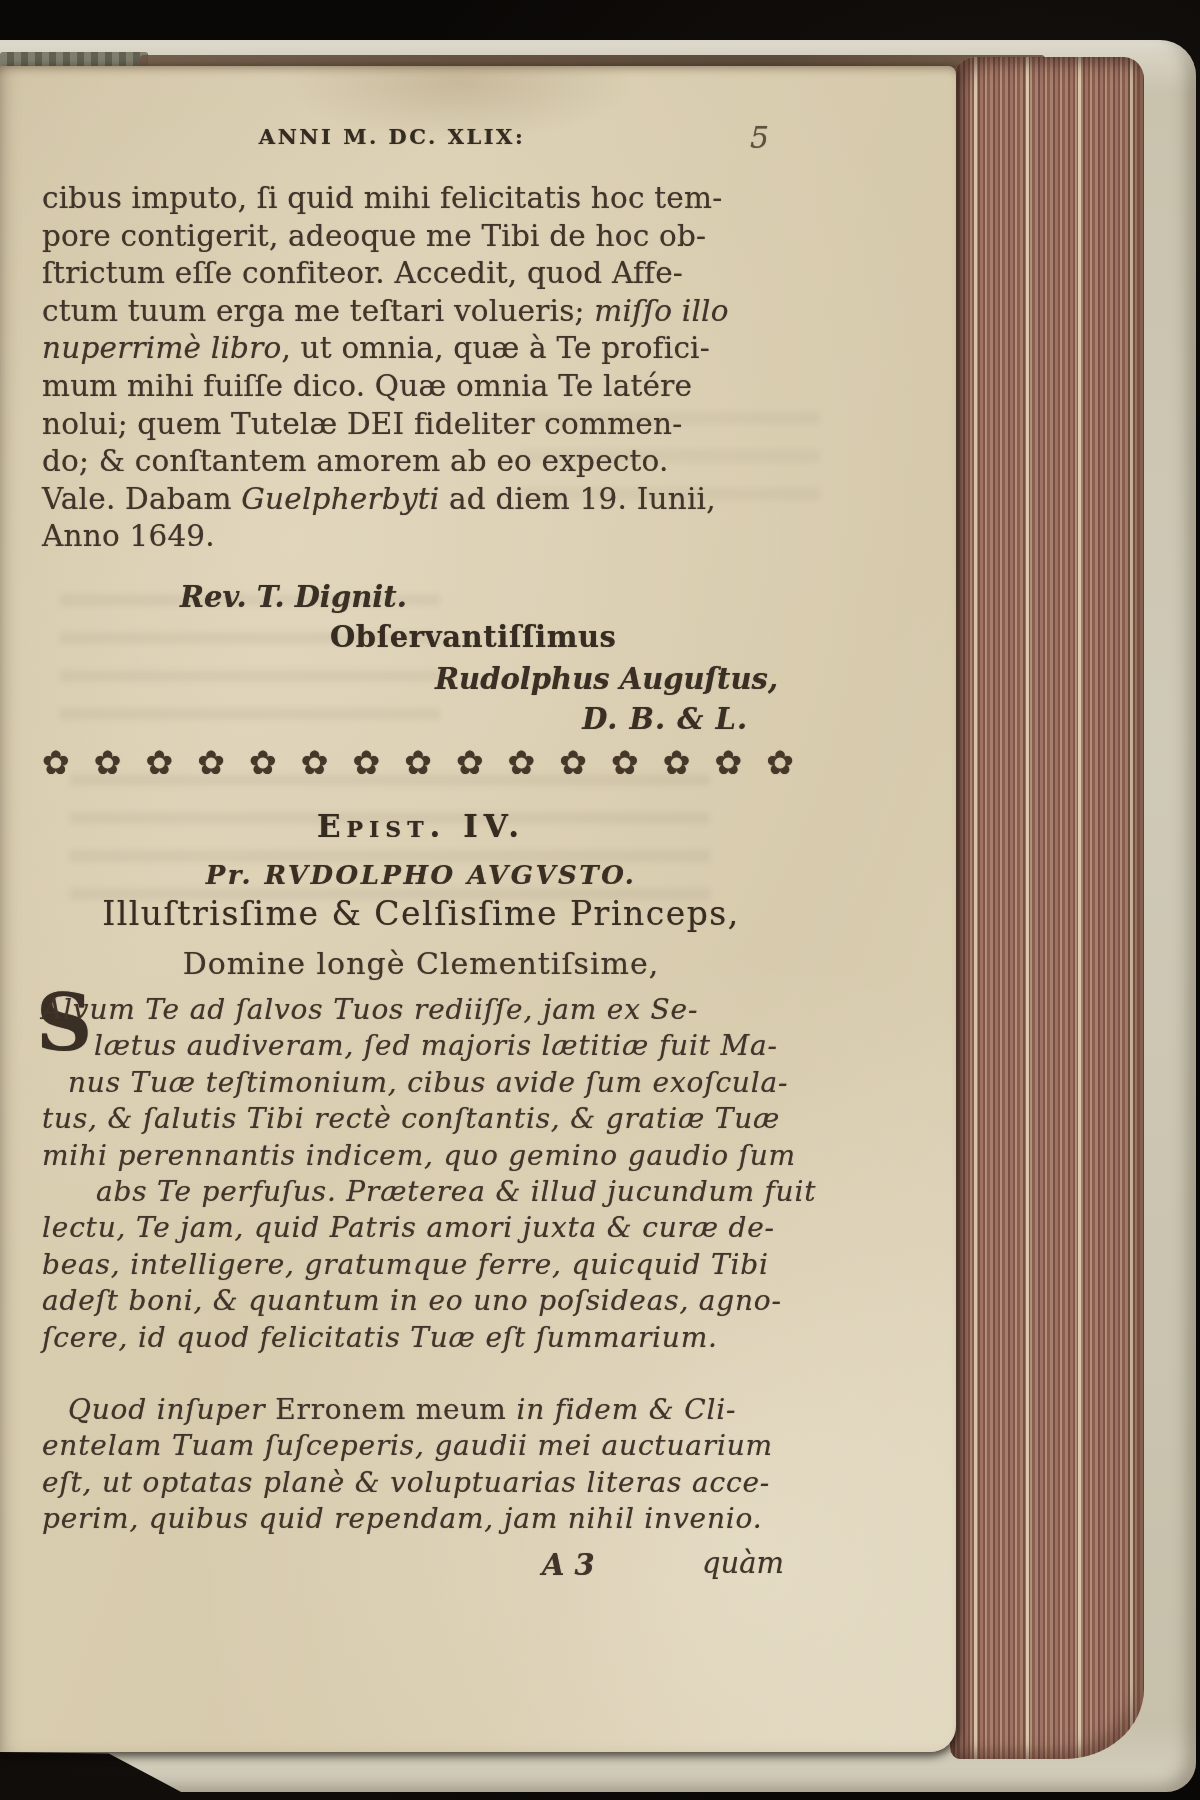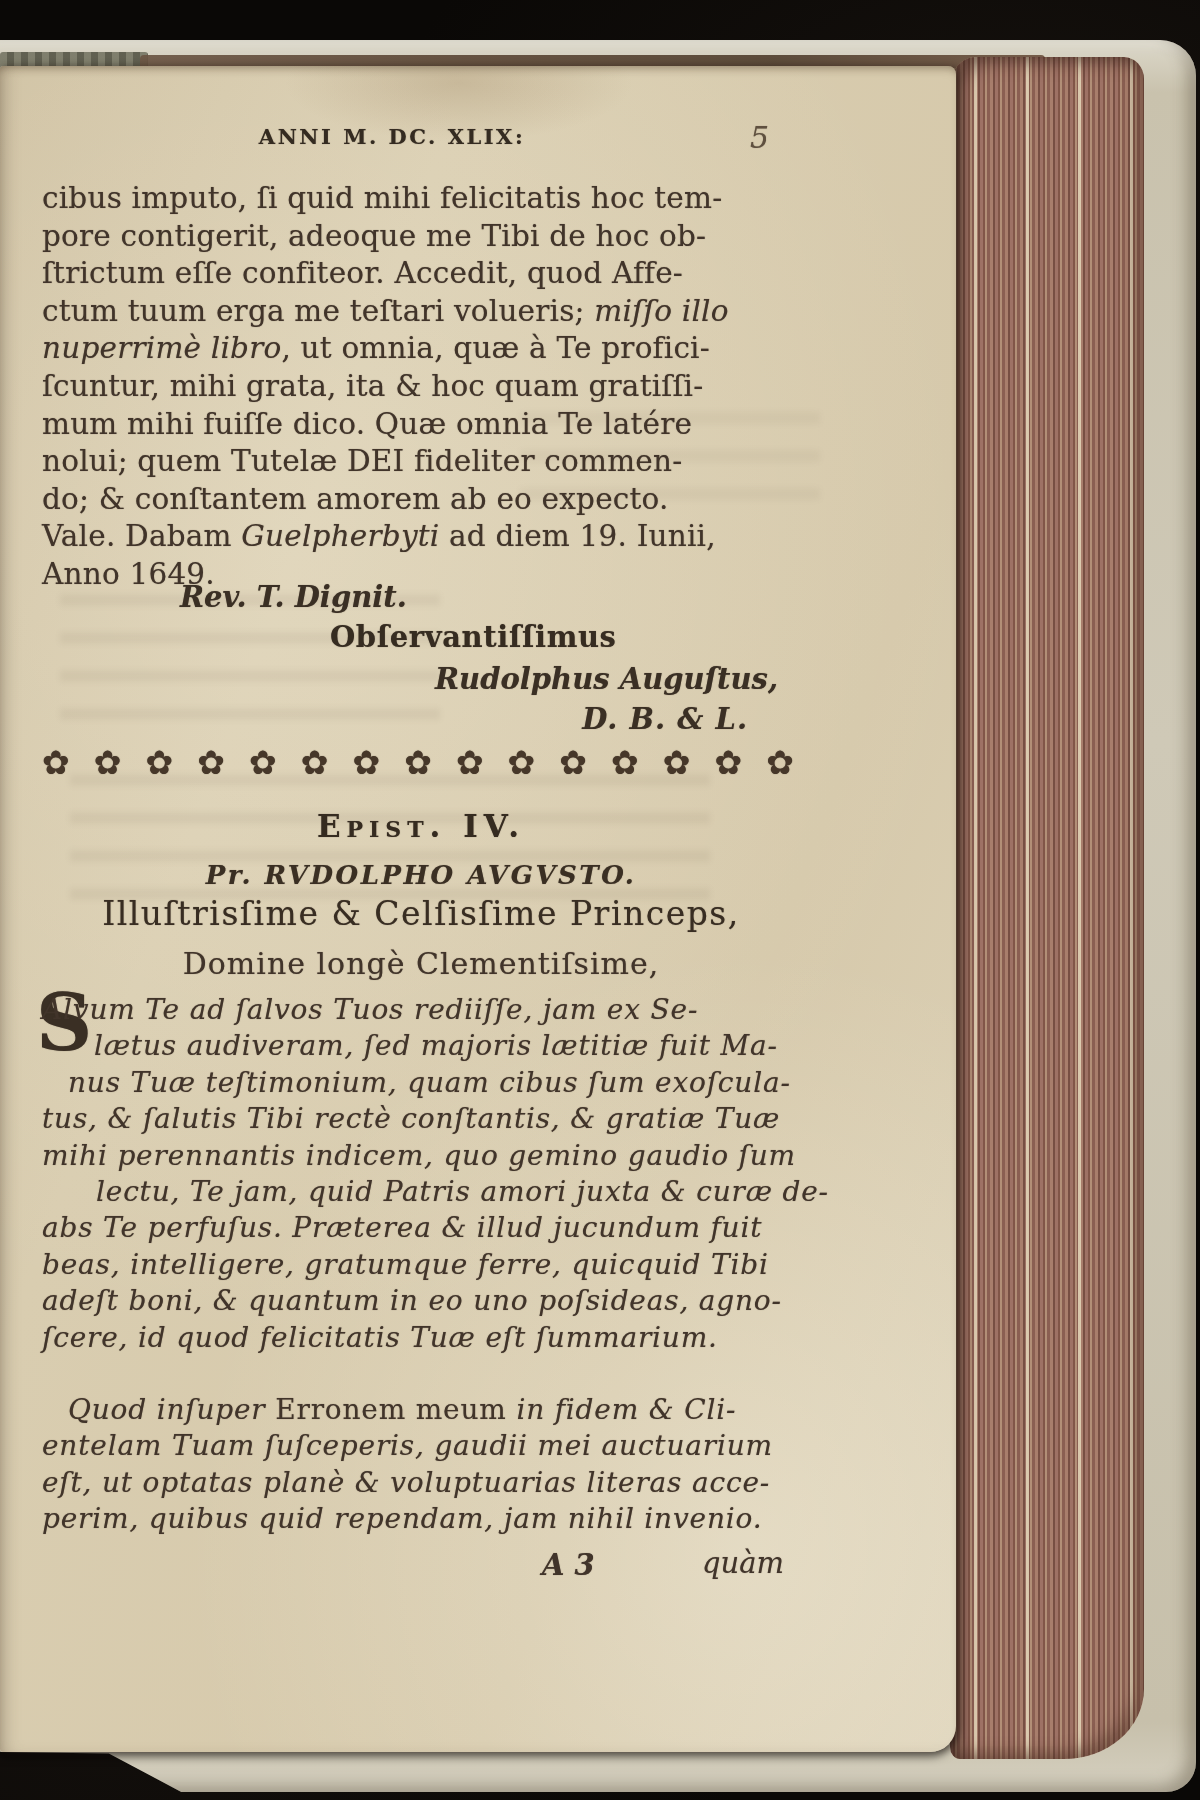--- a/index.html
+++ b/index.html
@@ -98,21 +98,20 @@
     <div class="textblock">
       <div class="sec hdr">ANNI M. DC. XLIX:</div>
       <div class="sec pagenum">5</div>
 
       <div class="sec para p1">
           <div class="line"><span class="ro">cibus imputo, ſi quid mihi felicitatis hoc tem-</span></div>
           <div class="line"><span class="ro">pore contigerit, adeoque me Tibi de hoc ob-</span></div>
           <div class="line"><span class="ro">ſtrictum eſſe confiteor.  Accedit, quod Affe-</span></div>
           <div class="line"><span class="ro">ctum tuum erga me teſtari volueris; </span><span class="it">miſſo illo</span></div>
           <div class="line"><span class="it">nuperrimè libro</span><span class="ro">, ut omnia, quæ à Te profici-</span></div>
-          <div class="line"><span class="ro">ſcuntur, mihi grata, ita &amp; hoc quam gratiſſi-</span></div>
           <div class="line"><span class="ro">mum mihi fuiſſe dico.  Quæ omnia Te latére</span></div>
           <div class="line"><span class="ro">nolui; quem Tutelæ DEI fideliter commen-</span></div>
           <div class="line"><span class="ro">do; &amp; conſtantem amorem ab eo expecto.</span></div>
           <div class="line"><span class="ro">Vale.  Dabam </span><span class="it">Guelpherbyti</span><span class="ro"> ad diem 19. Iunii,</span></div>
           <div class="line"><span class="ro">Anno 1649.</span></div>
         </div>
 
       <div class="sec vale v-dign">Rev. T. Dignit.</div>
       <div class="sec vale v-obs">Obſervantiſſimus</div>
       <div class="sec vale v-sig">Rudolphus Auguſtus,</div>
@@ -138,25 +137,25 @@
 
       <div class="sec epist">Epist. IV.</div>
       <div class="sec addr">Pr. RVDOLPHO AVGVSTO.</div>
       <div class="sec sal1">Illuſtrisſime &amp; Celſisſime Princeps,</div>
       <div class="sec sal2">Domine longè Clementiſsime,</div>
 
       <div class="sec dropcap">S</div>
       <div class="sec pit p2">
           <div class="line"><span class="it">Alvum Te ad ſalvos Tuos rediiſſe, jam ex Se-</span></div>
           <div class="line"><span class="it">lætus audiveram, ſed majoris lætitiæ fuit Ma-</span></div>
-          <div class="line"><span class="it">nus Tuæ teſtimonium, quam cibus ſum exoſcula-</span></div>
+          <div class="line"><span class="it">nus Tuæ teſtimonium, cibus avide ſum exoſcula-</span></div>
           <div class="line"><span class="it">tus, &amp; ſalutis Tibi rectè conſtantis, &amp; gratiæ Tuæ</span></div>
           <div class="line"><span class="it">mihi perennantis indicem, quo gemino gaudio ſum</span></div>
+          <div class="line"><span class="it">abs Te perfuſus.  Præterea &amp; illud jucundum fuit</span></div>
           <div class="line"><span class="it">lectu, Te jam, quid Patris amori juxta &amp; curæ de-</span></div>
-          <div class="line"><span class="it">abs Te perfuſus.  Præterea &amp; illud jucundum fuit</span></div>
           <div class="line"><span class="it">beas, intelligere, gratumque ferre, quicquid Tibi</span></div>
           <div class="line"><span class="it">adeſt boni, &amp; quantum in eo uno poſsideas, agno-</span></div>
           <div class="line"><span class="it">ſcere, id quod felicitatis Tuæ eſt ſummarium.</span></div>
         </div>
       <div class="sec pit p3">
           <div class="line"><span class="it">Quod inſuper </span><span class="ro">Erronem meum </span><span class="it">in fidem &amp; Cli-</span></div>
           <div class="line"><span class="it">entelam Tuam ſuſceperis, gaudii mei auctuarium</span></div>
           <div class="line"><span class="it">eſt, ut optatas planè &amp; voluptuarias literas acce-</span></div>
           <div class="line"><span class="it">perim, quibus quid rependam, jam nihil invenio.</span></div>
         </div>

